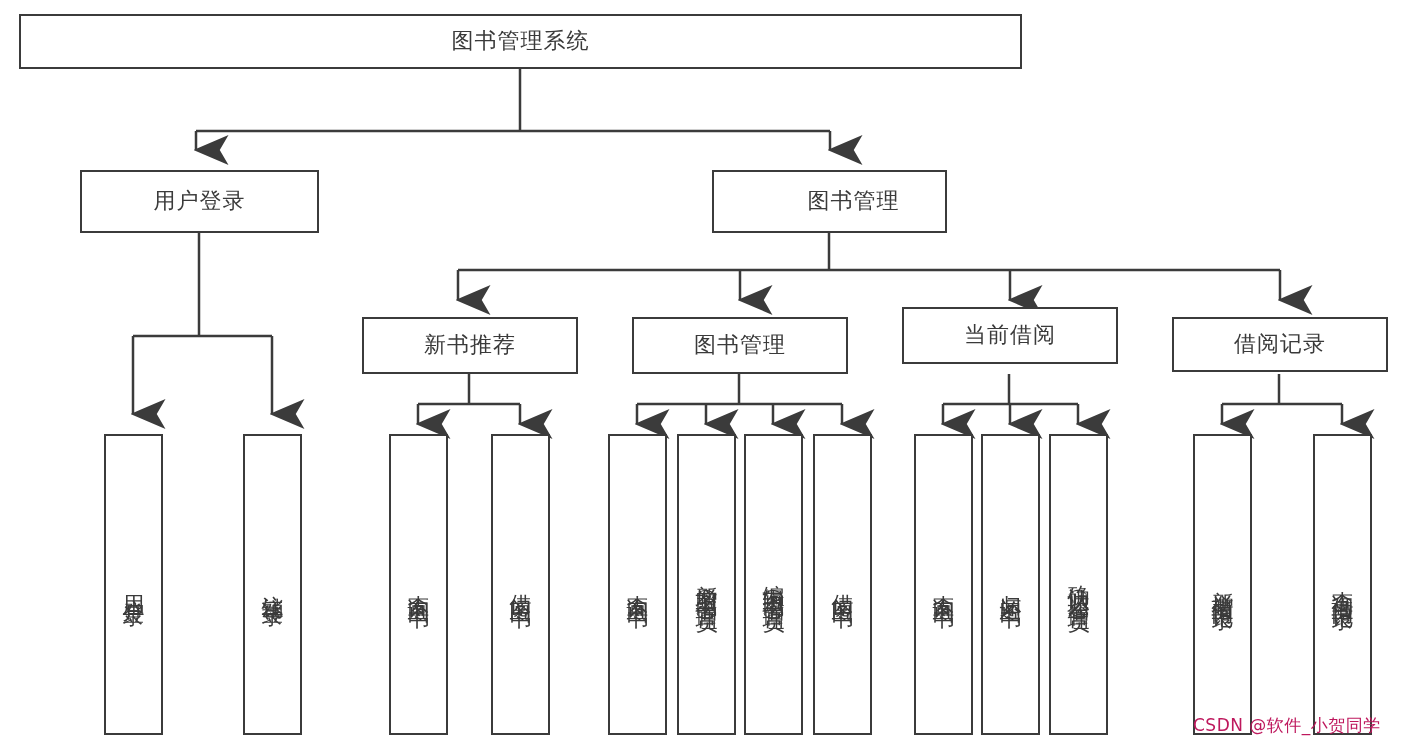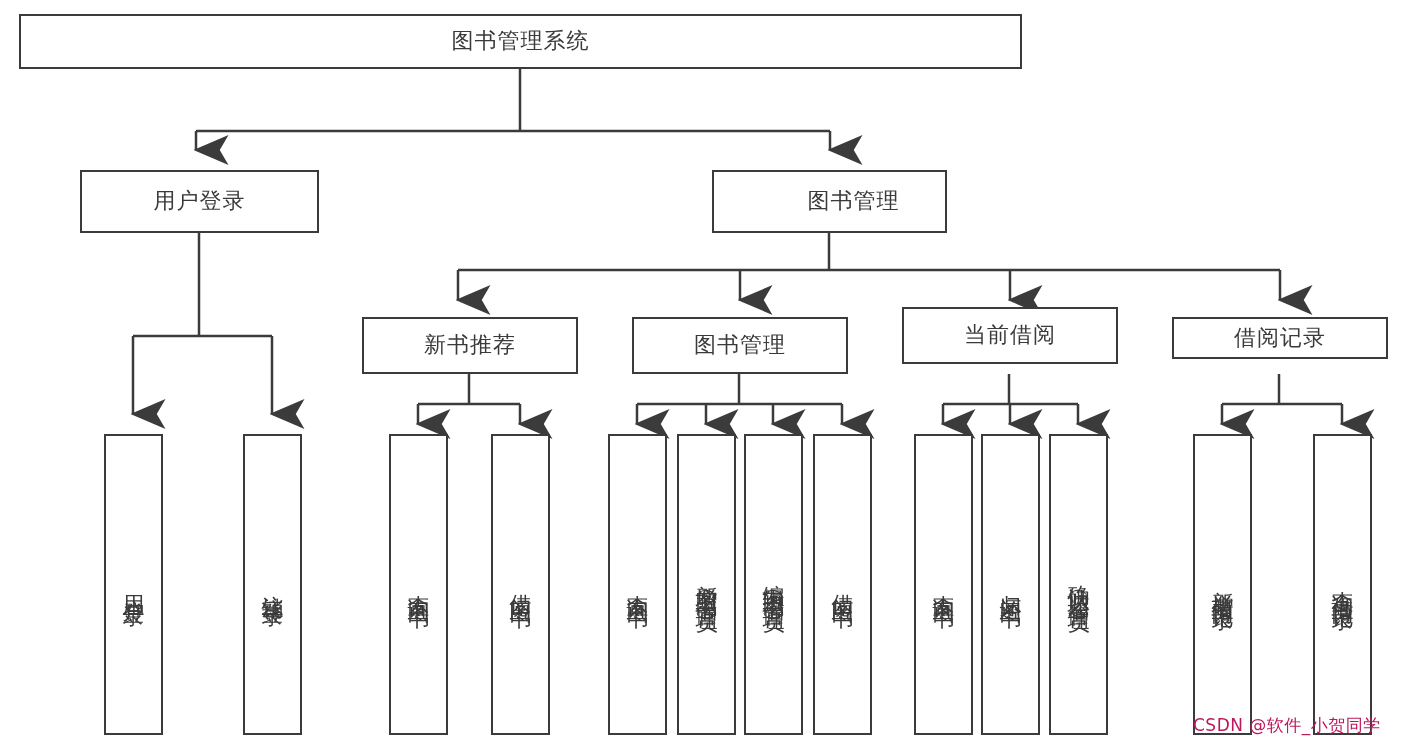--- a/index.html
+++ b/index.html
@@ -140,21 +140,21 @@
 
   <div class="node horiz" style="left:362px; top:317px; width:216px; height:57px;justify-content:center;">
     <span>新书推荐</span>
   </div>
   <div class="node horiz" style="left:632px; top:317px; width:216px; height:57px;">
     <span>图书管理</span>
   </div>
   <div class="node horiz" style="left:902px; top:307px; width:216px; height:57px;">
     <span>当前借阅</span>
   </div>
-  <div class="node horiz" style="left:1172px; top:317px; width:216px; height:42px;">
+  <div class="node horiz" style="left:1172px; top:317px; width:216px; height:55px;">
     <span>借阅记录</span>
   </div>
 
   <div class="node vert" style="left:104px; top:434px; width:59px; height:301px;">
     <span class="vlabel">用户登录</span>
   </div>
   <div class="node vert" style="left:243px; top:434px; width:59px; height:301px;">
     <span class="vlabel">注销登录</span>
   </div>
 

